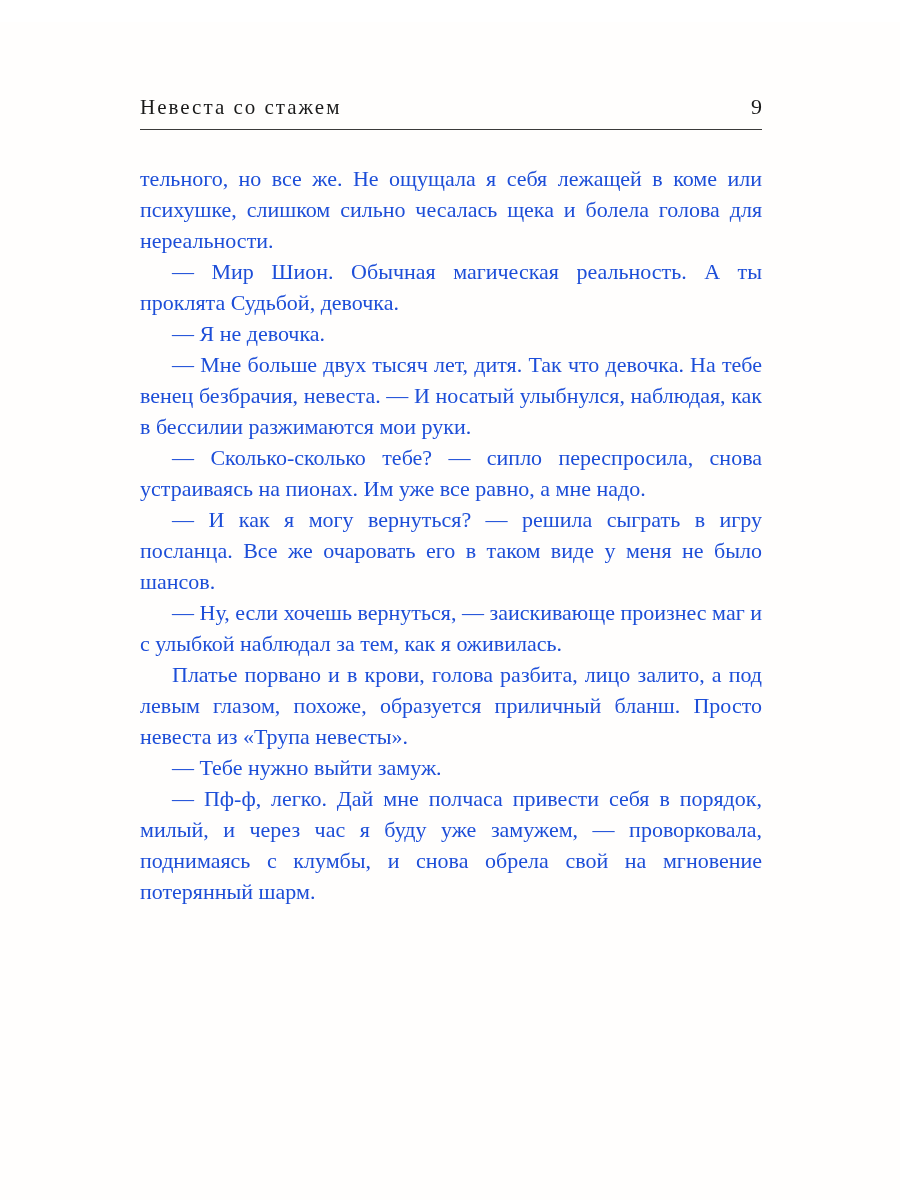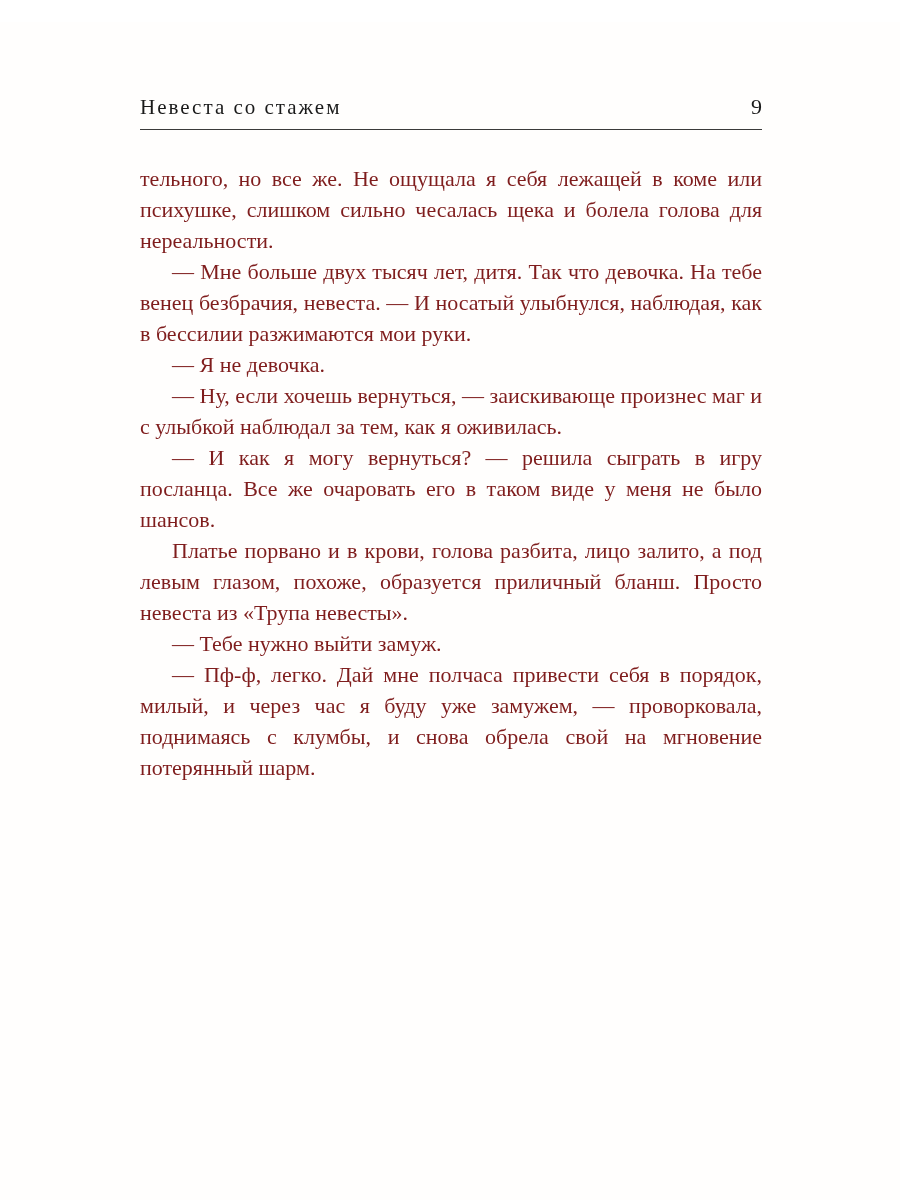--- a/index.html
+++ b/index.html
@@ -37,21 +37,21 @@
   .header-rule {
     border: none;
     border-top: 1.5px solid #3a3a3a;
     margin: 9px 0 0 0;
   }
   .page-body {
     margin-top: 33px;
     font-size: 22px;
     line-height: 31px;
     text-align: justify;
-    color: #7f1d1d;
+    color: #1d4ed8;
   }
   .para {
     margin: 0;
   }
   .para.indent {
     text-indent: 32px;
   }
   .bottom-edge {
     position: absolute;
     left: 0;
@@ -65,22 +65,24 @@
 <body>
 
 <div class="book-page">
   <header class="page-header">
     <span class="running-title">Невеста со стажем</span>
     <span class="page-number">9</span>
   </header>
   <hr class="header-rule">
   <main class="page-body">
       <p class="para">тельного, но все же. Не ощущала я себя лежащей в коме или психушке, слишком сильно чесалась щека и болела голова для нереальности.</p>
+      <p class="para indent">— Мир Шион. Обычная магическая реальность. А ты проклята Судьбой, девочка.</p>
+      <p class="para indent">— Я не девочка.</p>
       <p class="para indent">— Мне больше двух тысяч лет, дитя. Так что девочка. На тебе венец безбрачия, невеста. — И носатый улыбнулся, наблюдая, как в бессилии разжимаются мои руки.</p>
-      <p class="para indent">— Я не девочка.</p>
+      <p class="para indent">— Сколько-сколько тебе? — сипло переспросила, снова устраиваясь на пионах. Им уже все равно, а мне надо.</p>
+      <p class="para indent">— И как я могу вернуться? — решила сыграть в игру посланца. Все же очаровать его в таком виде у меня не было шансов.</p>
       <p class="para indent">— Ну, если хочешь вернуться, — заискивающе произнес маг и с улыбкой наблюдал за тем, как я оживилась.</p>
-      <p class="para indent">— И как я могу вернуться? — решила сыграть в игру посланца. Все же очаровать его в таком виде у меня не было шансов.</p>
       <p class="para indent">Платье порвано и в крови, голова разбита, лицо залито, а под левым глазом, похоже, образуется приличный бланш. Просто невеста из «Трупа невесты».</p>
       <p class="para indent">— Тебе нужно выйти замуж.</p>
       <p class="para indent">— Пф-ф, легко. Дай мне полчаса привести себя в порядок, милый, и через час я буду уже замужем, — проворковала, поднимаясь с клумбы, и снова обрела свой на мгновение потерянный шарм.</p>
     </main>
   <div class="bottom-edge"></div>
 </div>
 
 </body></html>

